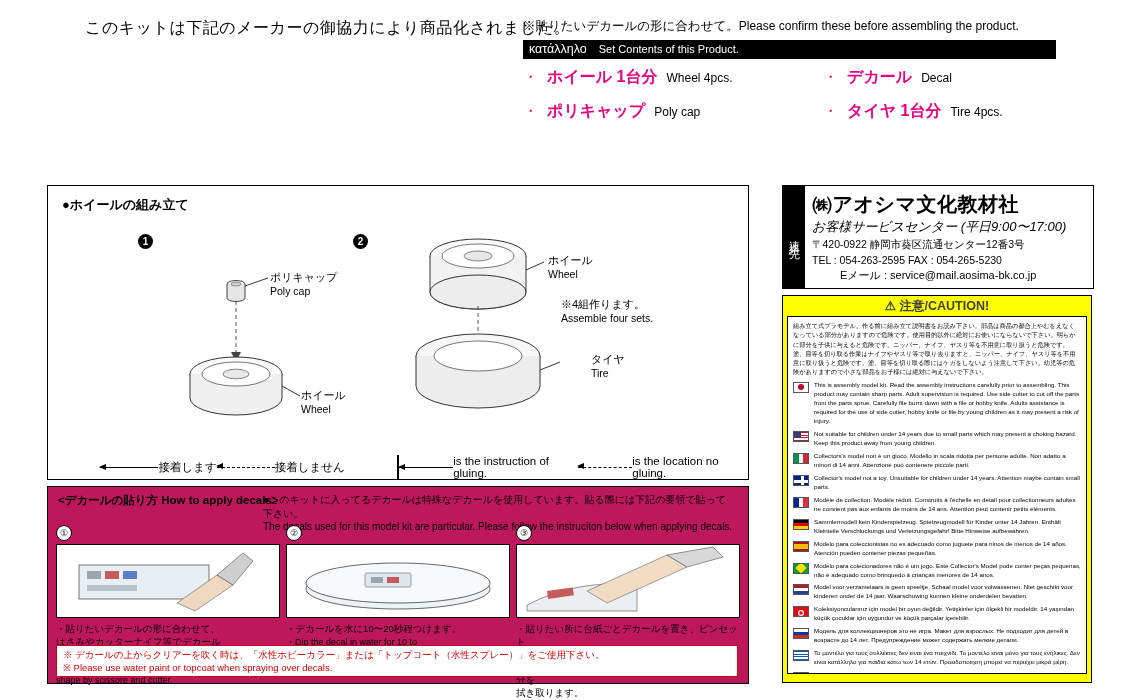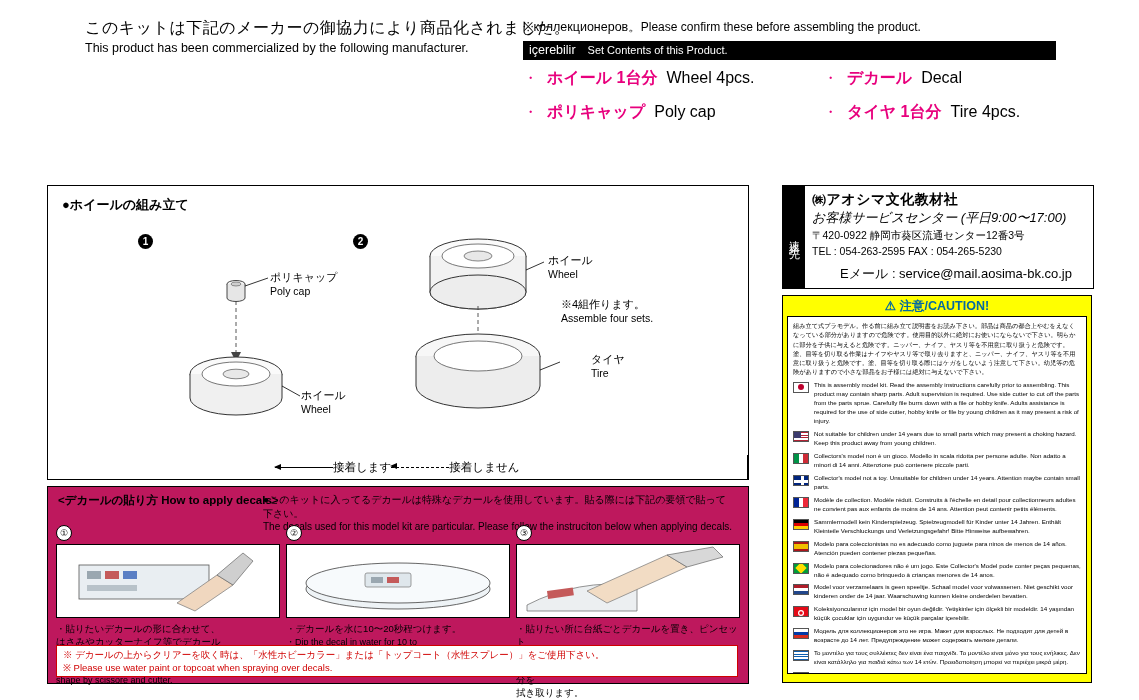--- a/index.html
+++ b/index.html
@@ -33,21 +33,21 @@
   .set-bar .en{font-size:11px;}
   .set-grid{
     margin-top:8px;
     display:grid;
     grid-template-columns:300px 240px;
     row-gap:13px;
   }
   .set-item{display:flex;align-items:baseline;gap:9px;white-space:nowrap;}
   .set-item .dot{color:#e8007d;font-size:15px;line-height:1;}
   .set-item .jp{color:#e8007d;font-size:16px;font-weight:bold;}
-  .set-item .en{color:#000;font-size:16px;}
+  .set-item .en{color:#000;font-size:12px;}
 
   
   .wheel-panel{
     position:absolute;left:47px;top:185px;width:700px;height:270px;
     border:1.5px solid #000;background:#fff;
   }
   .wheel-title{position:absolute;left:14px;top:10px;font-size:13px;font-weight:bold;}
 
   .step-badge{
     width:15px;height:15px;border-radius:50%;background:#000;color:#fff;
@@ -97,32 +97,32 @@
   .contact-box{
     position:absolute;left:782px;top:185px;width:310px;height:102px;
     border:1.5px solid #000;background:#fff;display:flex;
   }
   .contact-tab{
     width:22px;background:#000;color:#fff;font-size:11px;
     display:flex;align-items:center;justify-content:center;
     writing-mode:vertical-rl;letter-spacing:4px;
   }
   .contact-body{flex:1;padding:5px 7px;}
-  .contact-body .co{font-size:14px;font-weight:bold;letter-spacing:0.5px;}
+  .contact-body .co{font-size:20px;font-weight:bold;letter-spacing:0.5px;}
   .contact-body .sv{font-size:13px;margin-top:0;font-style:italic;}
   .contact-body .ad{font-size:10.5px;margin-top:2px;}
   .contact-body .tel{font-size:10.5px;margin-top:2px;}
-  .contact-body .mail{font-size:13px;margin-top:8px;padding-left:28px;}
+  .contact-body .mail{font-size:11px;margin-top:2px;padding-left:28px;}
 
   .caution-box{
     position:absolute;left:782px;top:295px;width:310px;height:388px;
     border:1.5px solid #000;background:#ffff00;box-sizing:border-box;
   }
   .caution-title{
-    text-align:center;font-size:12.5px;font-weight:bold;color:#0369a1;
+    text-align:center;font-size:12.5px;font-weight:bold;color:#404040;
     padding:2px 0 1px 0;
   }
   .caution-inner{
     margin:0 4px 4px 4px;background:#fff;border:1px solid #000;
     height:358px;box-sizing:border-box;padding:4px 5px;overflow:hidden;
   }
   .jp-block{font-size:6.2px;line-height:1.5;}
   .flagrow{display:flex;gap:5px;margin-top:4px;align-items:flex-start;}
   .flags{display:flex;flex-direction:column;gap:1.5px;padding-top:1px;}
   .flag{width:16px;height:11px;border:0.5px solid #555;box-sizing:border-box;position:relative;overflow:hidden;}
@@ -150,29 +150,28 @@
   .f-cn{background:#de2910;}
   .f-cn:after{content:"★";position:absolute;left:1px;top:-3px;color:#ffde00;font-size:7px;}
 </style>
 </head>
 <body>
 
 <div class="page">
 
   <div class="top-left">
     <div class="jp">このキットは下記のメーカーの御協力により商品化されました。</div>
-    <div class="en">This product has been commercialized by the following manufacturer.</div>
   </div>
 
   <div class="top-right">
     <div class="confirm-line">
-      <span class="jpx">※коллекционеров。</span><span>Please confirm these before assembling the product.</span>
+      <span class="jpx">※貼りたいデカールの形に合わせて。</span><span>Please confirm these before assembling the product.</span>
     </div>
     <div class="set-bar">
-      <span>içerebilir</span>
+      <span>κατάλληλο</span>
       <span class="en">Set Contents of this Product.</span>
     </div>
     <div class="set-grid">
       <div class="set-item">
         <span class="dot">・</span>
         <span class="jp">ホイール 1台分</span>
         <span class="en">Wheel 4pcs.</span>
       </div>
       <div class="set-item">
         <span class="dot">・</span>
@@ -257,20 +256,26 @@
   </div>
 
   <div class="glue-bar">
     <div class="glue-cell">
       <span class="arrow-solid"></span>
       <span>接着します</span>
       <span class="arrow-dash"></span>
       <span>接着しません</span>
     </div>
     <div class="sep"></div>
+    <div class="glue-cell">
+      <span class="arrow-solid"></span>
+      <span>is the instruction of gluing.</span>
+      <span class="arrow-dash"></span>
+      <span>is the location no gluing.</span>
+    </div>
   </div>
 
   <div class="decal-panel">
     <div class="decal-head">&lt;デカールの貼り方 How to apply decals&gt;</div>
     <div class="decal-note">
       <div>●このキットに入ってるデカールは特殊なデカールを使用しています。貼る際には下記の要領で貼って下さい。</div>
       <div>The decals used for this model kit are particular. Please follow the instruciton below when applying decals.</div>
     </div>
 
     <div class="decal-cols">

